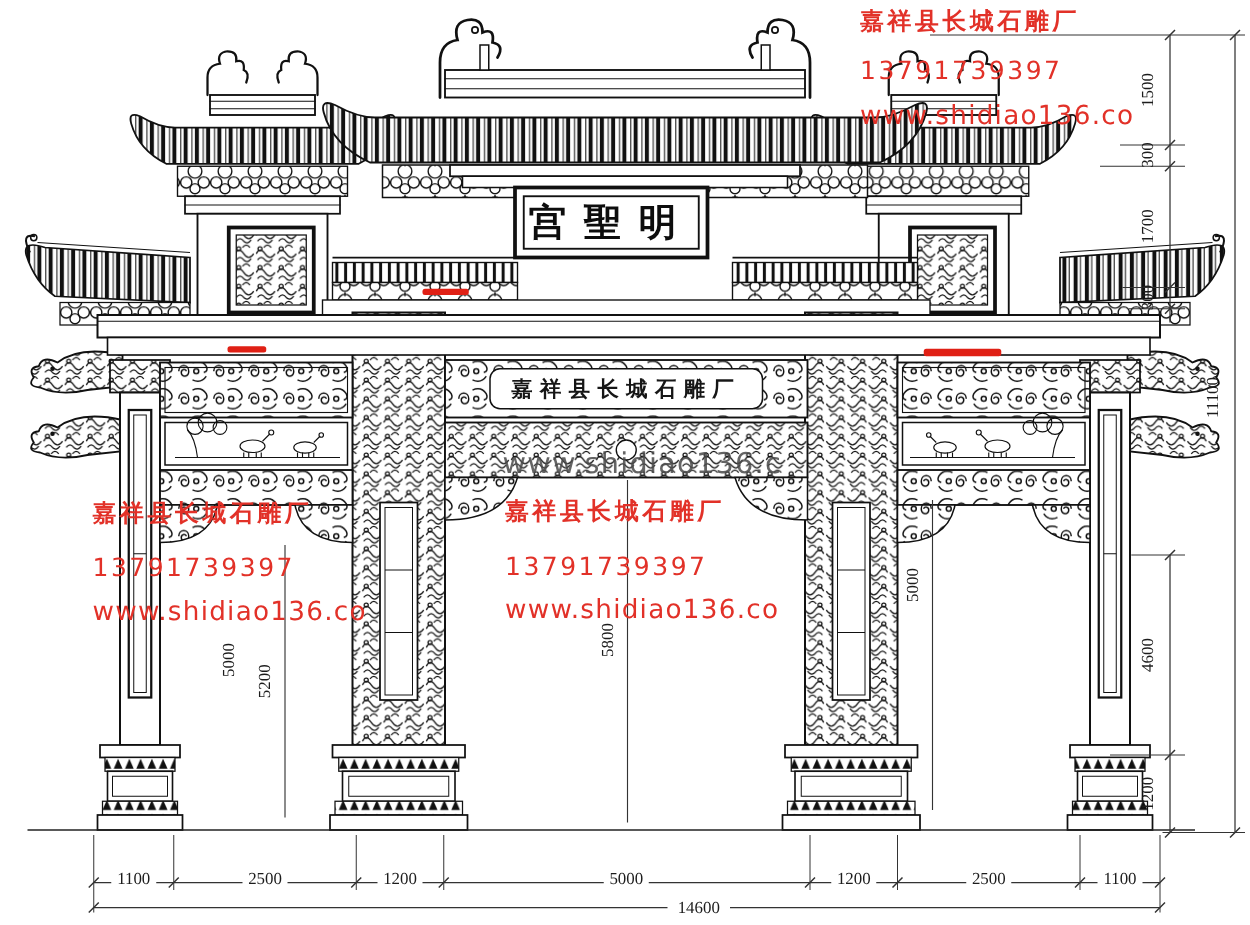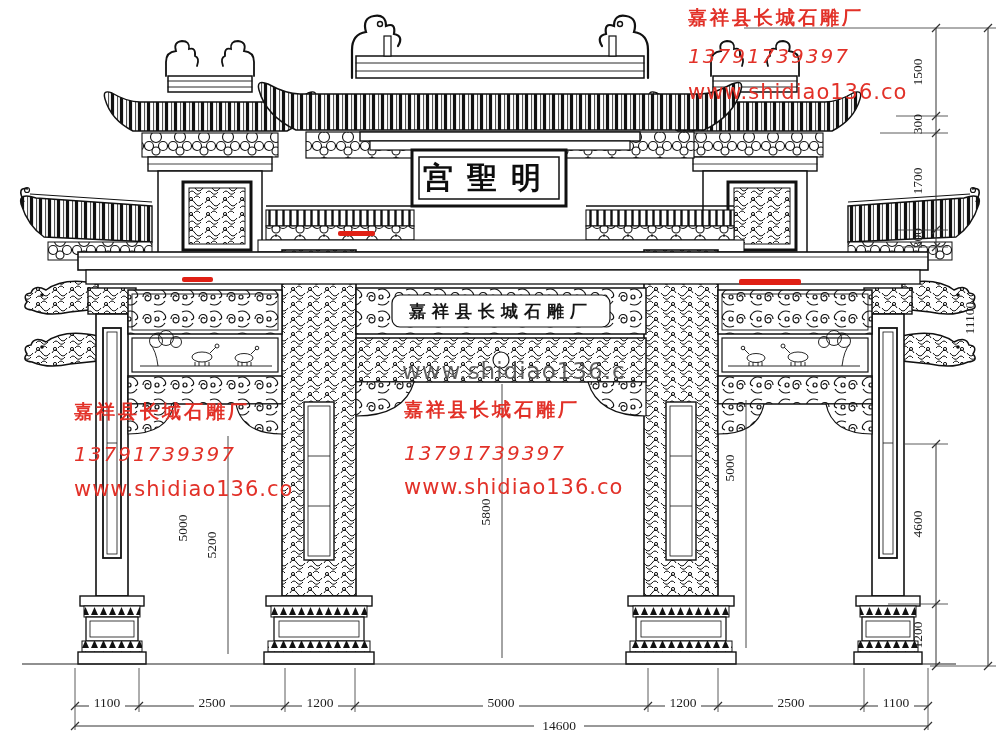--- a/index.html
+++ b/index.html
@@ -1,21 +1,21 @@
 <!DOCTYPE html>
 <html><head>
 <meta charset="utf-8">
 <style>
   html,body{margin:0;padding:0;background:#fff;}
   .stage{position:relative;width:1000px;height:740px;background:#ffffff;overflow:hidden;
          font-family:"DejaVu Sans",sans-serif;}
   .stage svg{position:absolute;left:0;top:0;}
   .wm{position:absolute;color:#e23128;white-space:nowrap;line-height:1;}
   .wm-cn{font-weight:700;font-size:19px;letter-spacing:3px;}
-  .wm-num{font-size:20px;letter-spacing:2px;font-style:italic;}
+  .wm-num{font-size:20px;letter-spacing:2px;}
   .wm-url{font-size:21px;letter-spacing:1px;}
   .wm-gray{position:absolute;color:#4a4a4a;opacity:.85;font-size:23px;letter-spacing:1px;white-space:nowrap;text-align:center;}
   .dimtxt{font-family:"Liberation Serif",serif;font-size:13.5px;fill:#1c1c1c;}
   .friezetxt{font-family:"DejaVu Sans",sans-serif;font-weight:700;fill:#161616;}
   .plaquetxt{font-family:"DejaVu Serif",serif;font-weight:700;fill:#0d0d0d;}
 </style>
 </head>
 <body>
 
 <div class="stage">

